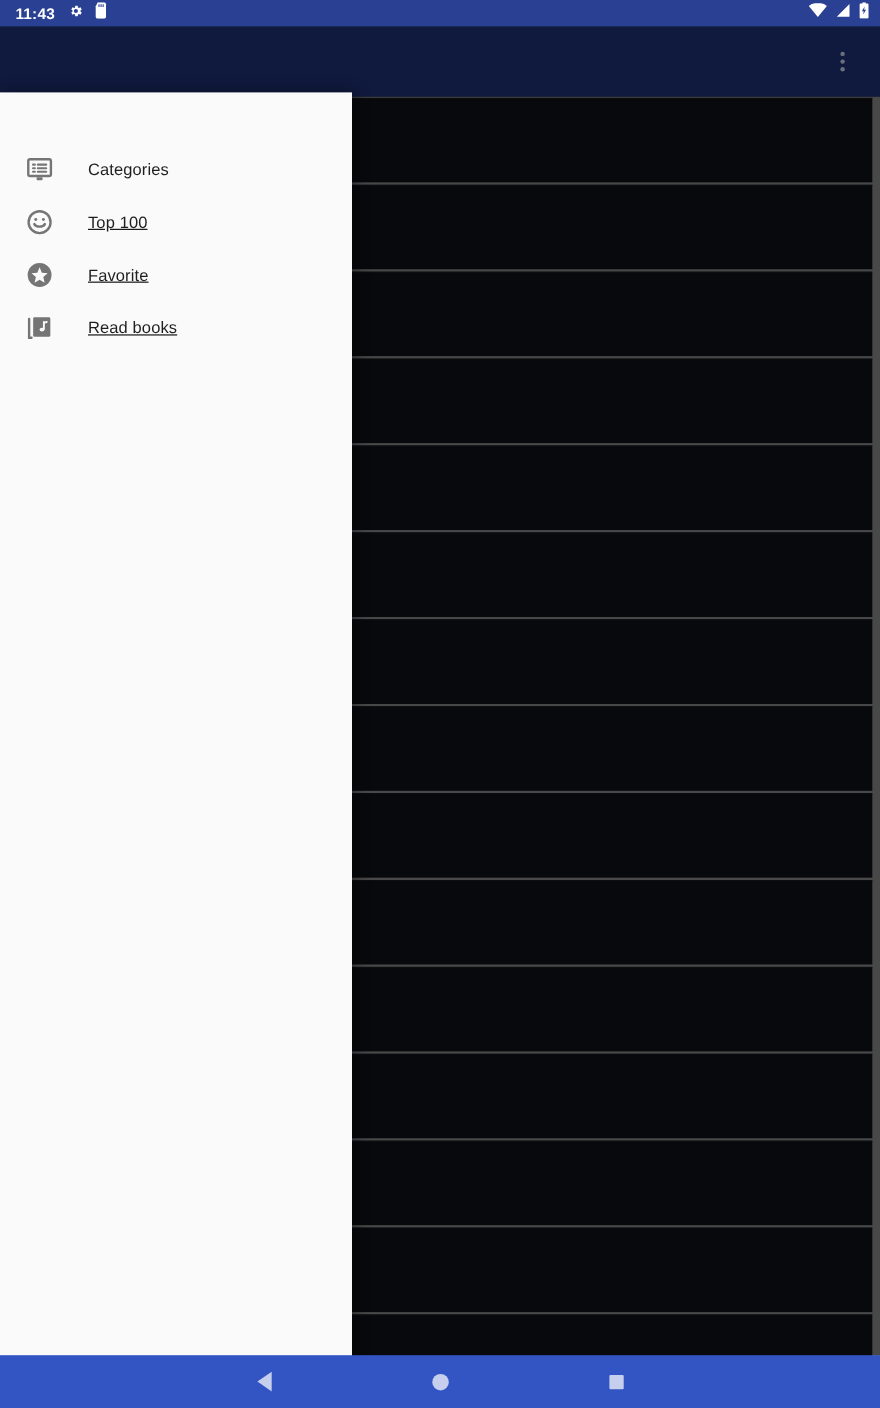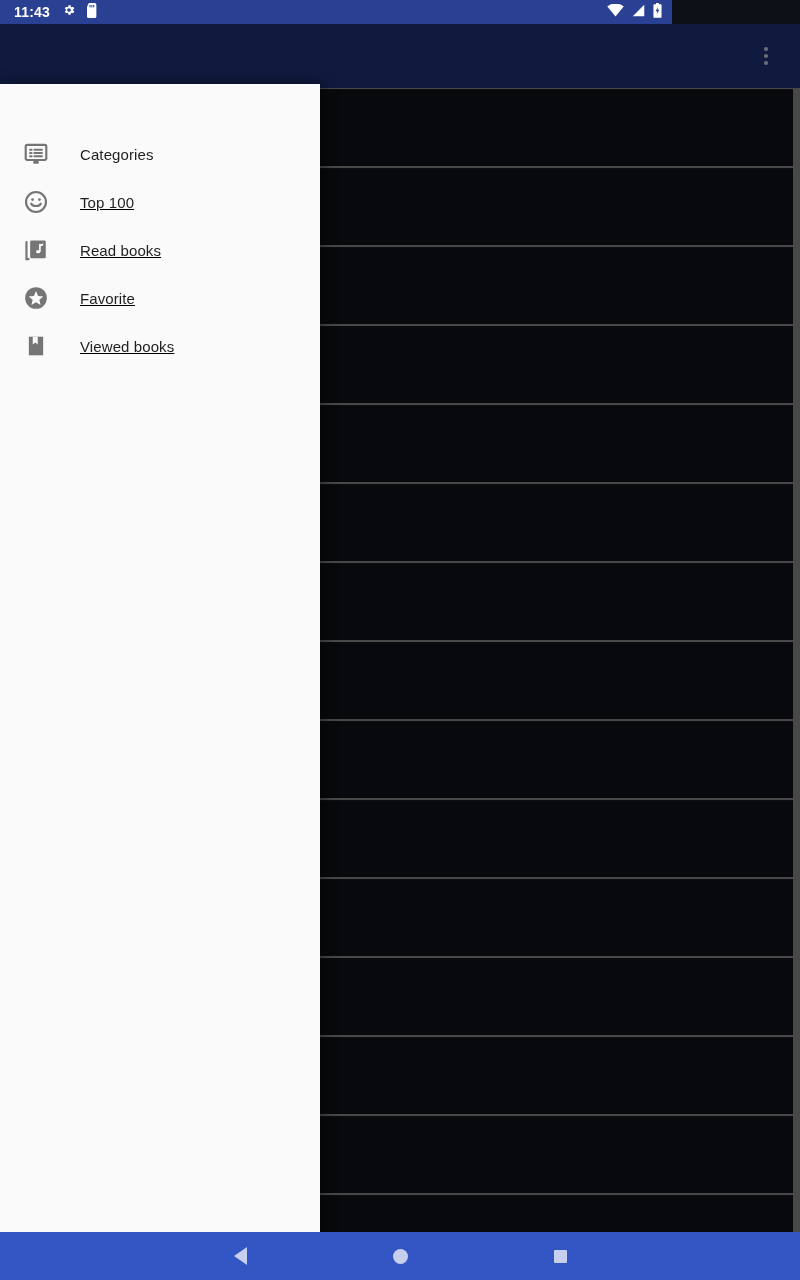--- a/index.html
+++ b/index.html
@@ -12,21 +12,21 @@
   #screen {
     position: relative;
     width: 800px; height: 1280px;
     background: #0d1016;
     overflow: hidden;
   }
 
   
   #status-bar {
     position: absolute; top: 0; left: 0;
-    width: 672px; height: 24px;
+    width: 800px; height: 24px;
     background: #2a4092;
     display: flex; align-items: center;
     padding: 0 10px 0 14px;
     z-index: 60;
   }
   #status-clock {
     color: #ffffff; font-size: 14px; font-weight: bold;
     letter-spacing: .2px; line-height: 24px;
   }
   .status-left-icons { display: flex; align-items: center; gap: 10px; margin-left: 12px; }
@@ -209,49 +209,40 @@
           <circle cx="15.2" cy="9.8" r="1.25" fill="#757575"></circle>
           <path d="M7.6 13.6 C9 16.4 15 16.4 16.4 13.6" stroke="#757575" stroke-width="2" stroke-linecap="round" fill="none"></path>
         </svg>
       </span>
       <span class="drawer-label">Top 100</span>
     </div>
 
     <div class="drawer-item">
       <span class="drawer-icon">
         <svg width="26" height="26" viewBox="0 0 24 24" fill="none">
+          <circle cx="12" cy="12" r="10" fill="#757575"></circle>
+          <path d="M12 5.6 L13.92 10.1 L18.8 10.5 L15.1 13.72 L16.22 18.5 L12 15.94 L7.78 18.5 L8.9 13.72 L5.2 10.5 L10.08 10.1 Z" fill="#fafafa"></path>
+        </svg>
+      </span>
+      <span class="drawer-label">Favorite</span>
+    </div>
+
+    <div class="drawer-item">
+      <span class="drawer-icon">
+        <svg width="26" height="26" viewBox="0 0 24 24" fill="none">
           <path d="M3.2 4.6 L3.2 20.4 L5.2 20.4" stroke="#757575" stroke-width="2" stroke-linecap="round" fill="none"></path>
           <rect x="6.6" y="3.2" width="14.4" height="16.4" rx="1.2" fill="#757575"></rect>
           <path d="M15.6 7 L15.6 13.1" stroke="#fafafa" stroke-width="1.6" stroke-linecap="round"></path>
           <path d="M15.6 7 L18.6 6.1 L18.6 7.8 L15.6 8.7 Z" fill="#fafafa"></path>
           <ellipse cx="14" cy="13.5" rx="2" ry="1.6" fill="#fafafa"></ellipse>
         </svg>
       </span>
       <span class="drawer-label">Read books</span>
     </div>
 
-    <div class="drawer-item">
-      <span class="drawer-icon">
-        <svg width="26" height="26" viewBox="0 0 24 24" fill="none">
-          <circle cx="12" cy="12" r="10" fill="#757575"></circle>
-          <path d="M12 5.6 L13.92 10.1 L18.8 10.5 L15.1 13.72 L16.22 18.5 L12 15.94 L7.78 18.5 L8.9 13.72 L5.2 10.5 L10.08 10.1 Z" fill="#fafafa"></path>
-        </svg>
-      </span>
-      <span class="drawer-label">Favorite</span>
-    </div>
-
-    <div class="drawer-item">
-      <span class="drawer-icon">
-        <svg width="26" height="26" viewBox="0 0 24 24" fill="none">
-          <path d="M5.4 3.4 L18.6 3.4 L18.6 20.6 L5.4 20.6 Z" fill="#757575"></path>
-          <path d="M9 3.4 L13.6 3.4 L13.6 10.6 L11.3 8.7 L9 10.6 Z" fill="#fafafa"></path>
-        </svg>
-      </span>
-      <span class="drawer-label">Viewed books</span>
-    </div>
 
   </div>
 
   <div id="status-bar">
     <span id="status-clock">11:43</span>
     <span class="status-left-icons">
       <span class="sicon">
         <svg width="14" height="14" viewBox="0 0 24 24">
           <path fill="#ffffff" d="M19.1 12.9a7.6 7.6 0 0 0 0-1.8l2-1.5-1.9-3.3-2.4 1a7.4 7.4 0 0 0-1.6-.9l-.3-2.5H11l-.3 2.5c-.6.2-1.1.5-1.6.9l-2.4-1-1.9 3.3 2 1.5a7.6 7.6 0 0 0 0 1.8l-2 1.5 1.9 3.3 2.4-1c.5.4 1 .7 1.6.9l.3 2.5h3.9l.3-2.5c.6-.2 1.1-.5 1.6-.9l2.4 1 1.9-3.3-2-1.5zM12 15.2A3.2 3.2 0 1 1 12 8.8a3.2 3.2 0 0 1 0 6.4z"></path>
         </svg>

